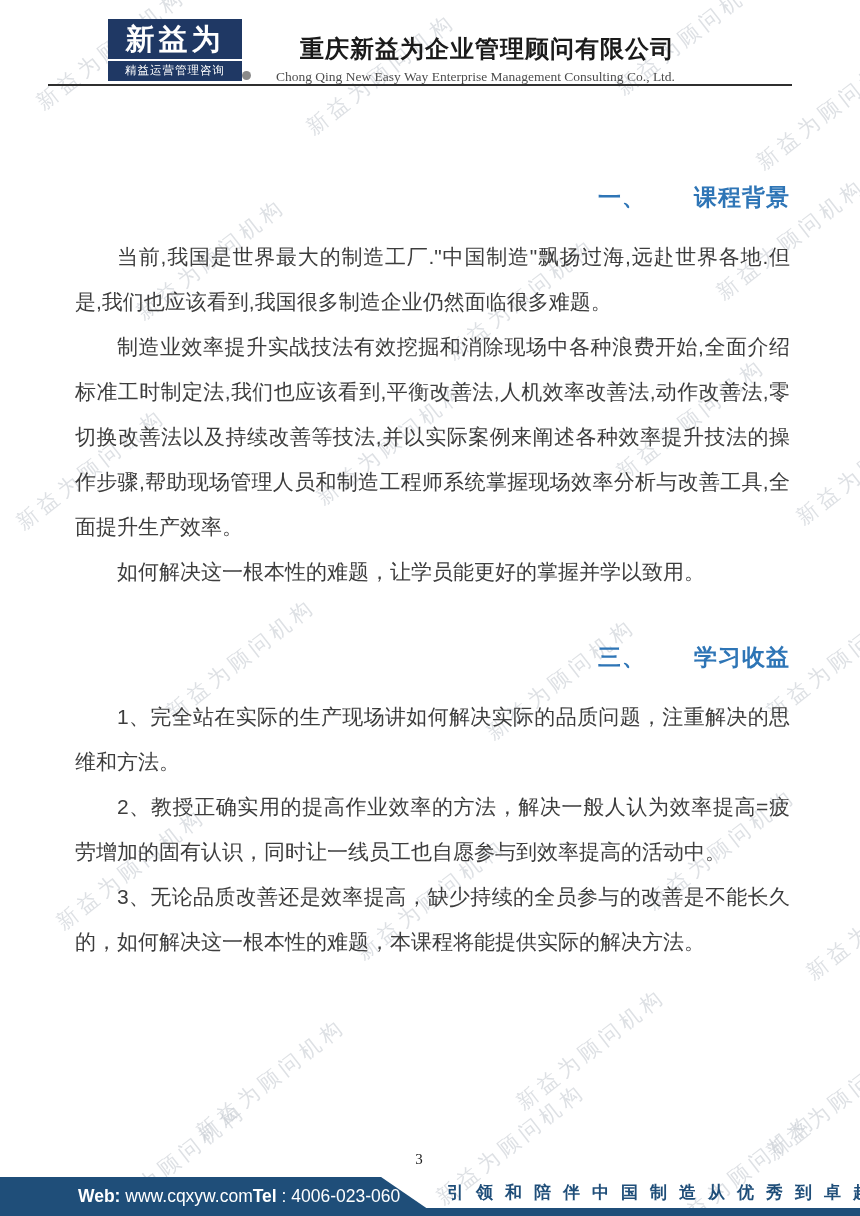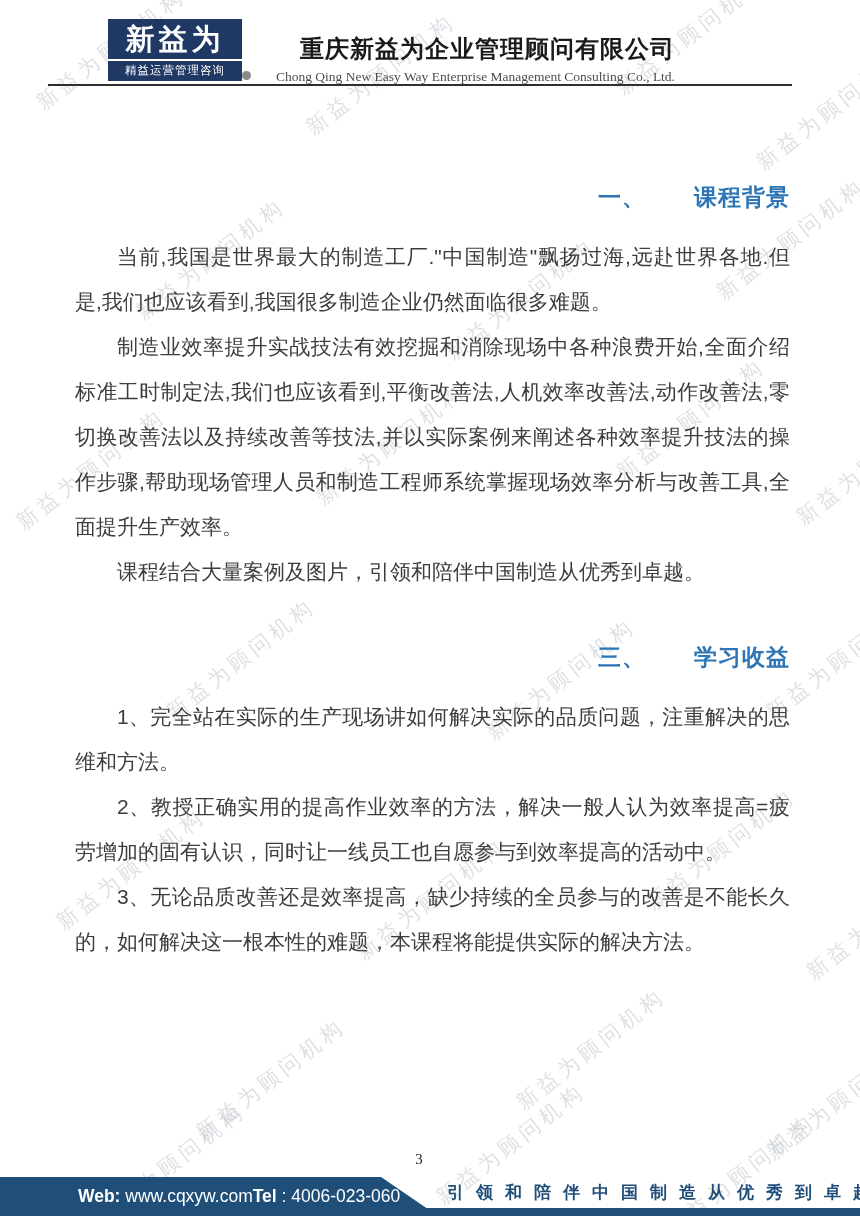--- a/index.html
+++ b/index.html
@@ -113,21 +113,21 @@
   <div class="header-rule"></div>
 
   <div class="content">
 
     <div class="sec">
       <div class="sec-heading">
         <span class="num">一、</span><span>课程背景</span>
       </div>
       <p>当前,我国是世界最大的制造工厂."中国制造"飘扬过海,远赴世界各地.但是,我们也应该看到,我国很多制造企业仍然面临很多难题。</p>
       <p>制造业效率提升实战技法有效挖掘和消除现场中各种浪费开始,全面介绍标准工时制定法,我们也应该看到,平衡改善法,人机效率改善法,动作改善法,零切换改善法以及持续改善等技法,并以实际案例来阐述各种效率提升技法的操作步骤,帮助现场管理人员和制造工程师系统掌握现场效率分析与改善工具,全面提升生产效率。</p>
-      <p>课程结合大量案例及图片，引领和陪伴中国制造从优秀到卓越。</p>
+      <p>如何解决这一根本性的难题，让学员能更好的掌握并学以致用。</p>
     </div>
 
     <div class="sec">
     </div>
 
     <div class="sec">
       <div class="sec-heading">
         <span class="num">三、</span><span>学习收益</span>
       </div>
       <p>1、完全站在实际的生产现场讲如何解决实际的品质问题，注重解决的思维和方法。</p>

